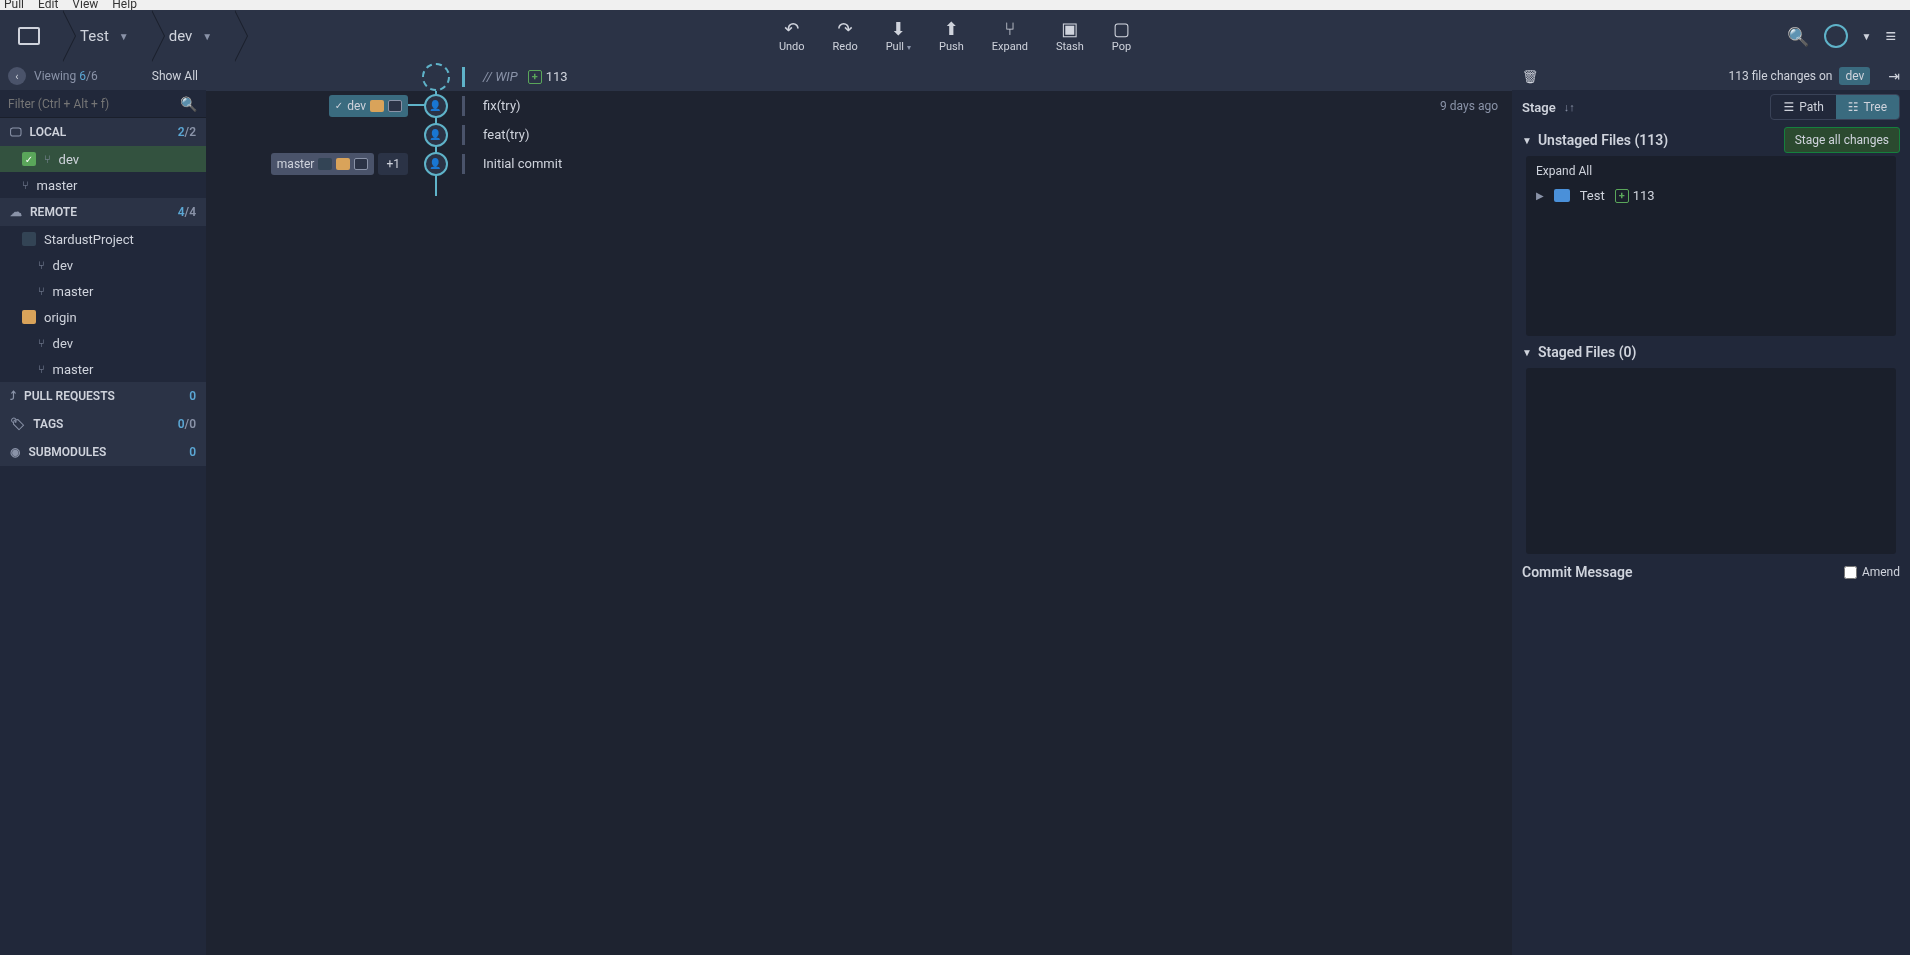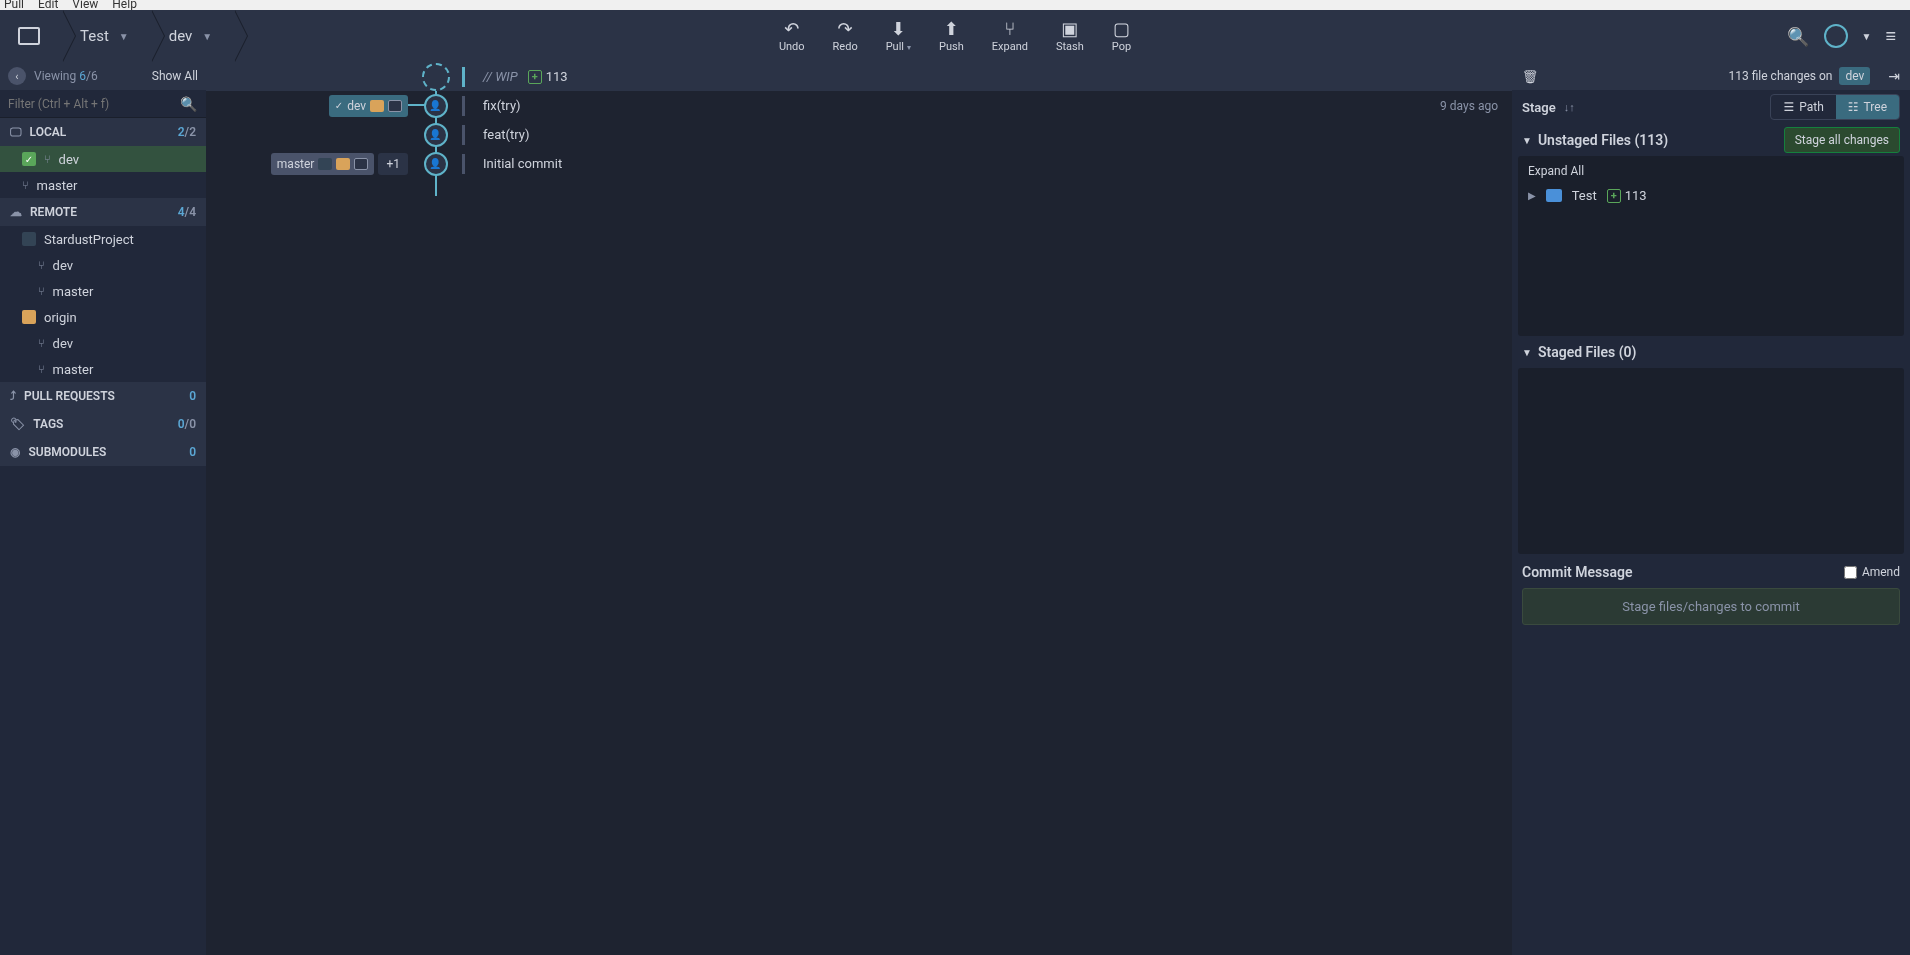--- a/index.html
+++ b/index.html
@@ -72,21 +72,21 @@
 .rp-sort { height:34px; display:flex; align-items:center; padding:0 10px; gap:8px; }
 .rp-sort .sort-label { font-size:13px; font-weight:600; }
 .rp-sort .sort-icon { font-size:11px; color:#8a93a8; }
 .rp-sort .togglegrp { margin-left:auto; display:flex; border:1px solid #3a4358; border-radius:4px; overflow:hidden; }
 .rp-sort .tg-btn { padding:5px 12px; font-size:12px; cursor:pointer; display:flex; align-items:center; gap:5px; }
 .rp-sort .tg-btn.active { background:#3a6b7f; }
 .rp-section-hdr { height:32px; display:flex; align-items:center; padding:0 10px; gap:6px; }
 .rp-section-hdr .caret { font-size:10px; cursor:pointer; }
 .rp-section-hdr .title { font-size:14px; font-weight:600; }
 .rp-section-hdr .stage-all { margin-left:auto; background:#2b4a2f; border:1px solid #15803d; padding:5px 10px; border-radius:3px; font-size:12px; cursor:pointer; }
-.rp-filearea { background:#1a1f2b; margin:0 6px; border-radius:3px; padding:8px 10px; }
+.rp-filearea { background:#1a1f2b; margin:0 14px; border-radius:3px; padding:8px 10px; }
 .rp-filearea.unstaged { height:180px; }
 .rp-filearea.staged { height:186px; }
 .expand-all { font-size:12px; color:#cfd3dc; cursor:pointer; margin-bottom:10px; display:block; }
 .file-tree-row { display:flex; align-items:center; gap:10px; font-size:13px; cursor:pointer; }
 .file-tree-row .ftcaret { font-size:10px; color:#8a93a8; }
 .file-tree-row .folder { width:16px; height:13px; background:#4a90d9; border-radius:2px; }
 .commit-area { padding:10px; display:flex; flex-direction:column; gap:8px; }
 .commit-hdr { display:flex; align-items:center; }
 .commit-hdr .ctitle { font-size:14px; font-weight:600; }
 .commit-hdr .amend { margin-left:auto; display:flex; align-items:center; gap:5px; font-size:12px; }
@@ -346,17 +346,16 @@
     <div class="rp-filearea staged"></div>
 
     <div class="commit-area">
       <div class="commit-hdr">
         <span class="ctitle">Commit Message</span>
         <label class="amend">
             <input type="checkbox" style="">
             <span>Amend</span>
           </label>
       </div>
-      <div class="commit-btn">Stage files/changes to commit</div>
     </div>
   </div>
 
 </div>
 
 </body></html>

